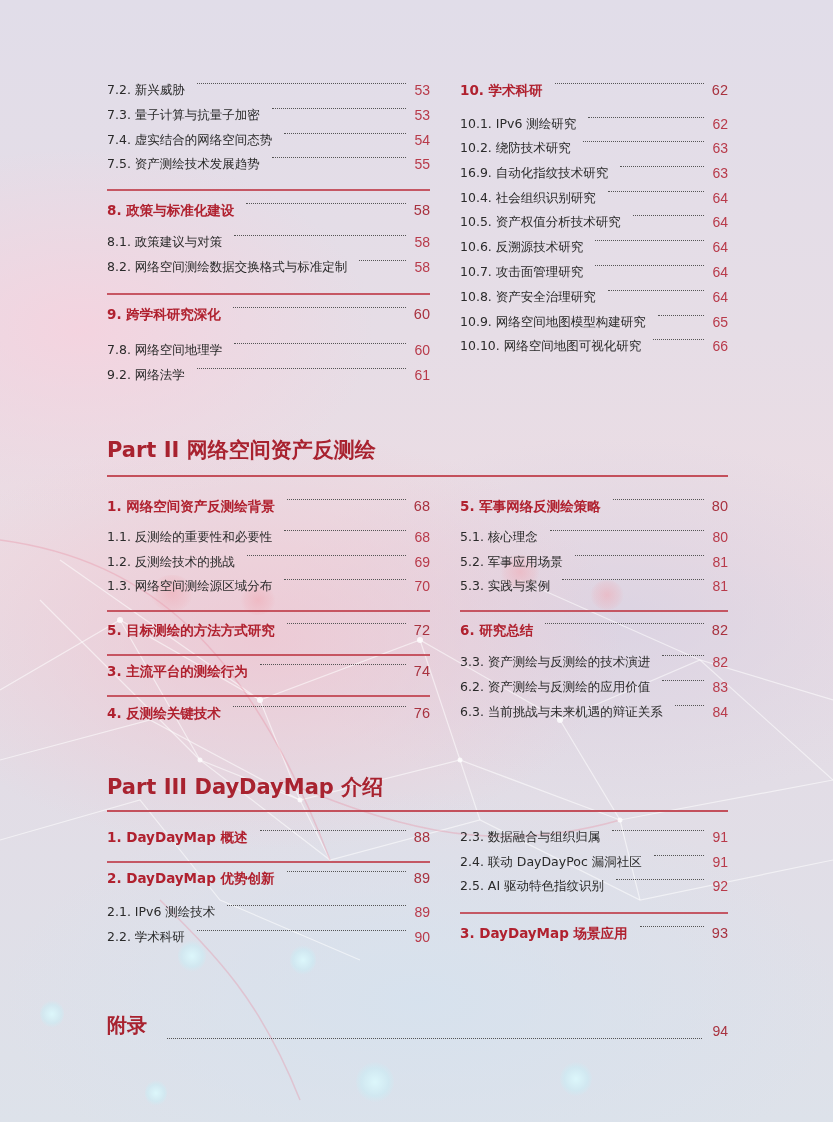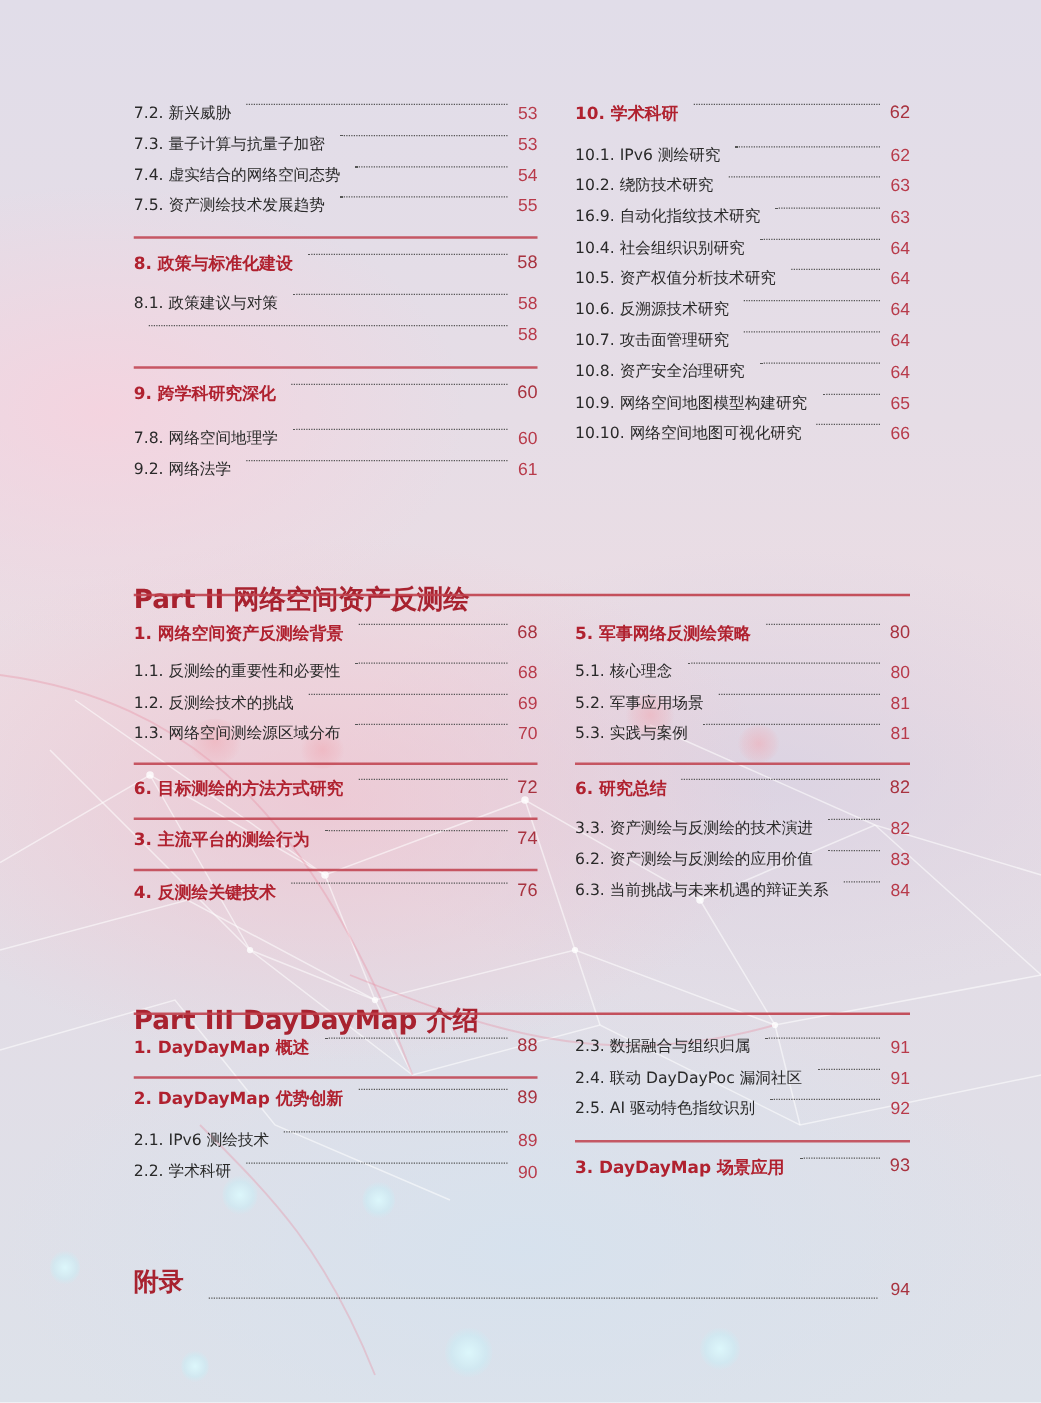--- a/index.html
+++ b/index.html
@@ -35,21 +35,21 @@
   .entry .page { flex: 0 0 auto; color: #b83a4a; font-size: 14px; font-family: "Liberation Sans", sans-serif; }
 
   .entry.main .label { color: #b0212f; font-weight: bold; font-size: 13.5px; }
   .entry.main .page { color: #a8323f; font-size: 14.5px; }
 
   .rule { position: absolute; height: 2px; background: #c0404c; opacity: 0.9; }
   .rule.thin { height: 1.5px; opacity: 0.85; }
 
   .part-title {
     position: absolute; color: #a8222f; font-weight: bold;
-    font-size: 21px; white-space: nowrap; margin-top: 29px;
+    font-size: 21px; white-space: nowrap;
   }
   .appendix {
     position: absolute; display: flex; align-items: flex-end; height: 30px;
   }
   .appendix .label { color: #a8222f; font-weight: bold; font-size: 20px; }
   .appendix .leader { flex: 1 1 auto; margin: 4px 10px 0 20px; border-bottom: 1.3px dotted #555; height: 1px; }
   .appendix .page { color: #a8323f; font-size: 14px; font-family: "Liberation Sans", sans-serif; }
 </style>
 </head>
 <body>
@@ -122,20 +122,21 @@
   <span class="label">8. 政策与标准化建设</span>
   <span class="leader"></span>
   <span class="page">58</span>
 </div>
 <div class="entry" style="left:107px;top:234px;width:323px">
   <span class="label">8.1. 政策建议与对策</span>
   <span class="leader"></span>
   <span class="page">58</span>
 </div>
 <div class="entry" style="left:107px;top:259px;width:323px">
+  <span class="label">8.2. 网络空间测绘数据交换格式与标准定制</span>
   <span class="leader"></span>
   <span class="page">58</span>
 </div>
 <div class="rule thin" style="left:107px;top:293px;width:323px"></div>
 <div class="entry main" style="left:107px;top:306px;width:323px">
   <span class="label">9. 跨学科研究深化</span>
   <span class="leader"></span>
   <span class="page">60</span>
 </div>
 <div class="entry" style="left:107px;top:342px;width:323px">
@@ -223,21 +224,21 @@
   <span class="leader"></span>
   <span class="page">69</span>
 </div>
 <div class="entry" style="left:107px;top:578px;width:323px">
   <span class="label">1.3. 网络空间测绘源区域分布</span>
   <span class="leader"></span>
   <span class="page">70</span>
 </div>
 <div class="rule thin" style="left:107px;top:610px;width:323px"></div>
 <div class="entry main" style="left:107px;top:622px;width:323px">
-  <span class="label">6. 目标测绘的方法方式研究</span>
+  <span class="label">5. 目标测绘的方法方式研究</span>
   <span class="leader"></span>
   <span class="page">72</span>
 </div>
 <div class="rule thin" style="left:107px;top:654px;width:323px"></div>
 <div class="entry main" style="left:107px;top:663px;width:323px">
   <span class="label">3. 主流平台的测绘行为</span>
   <span class="leader"></span>
   <span class="page">74</span>
 </div>
 <div class="rule thin" style="left:107px;top:695px;width:323px"></div>

